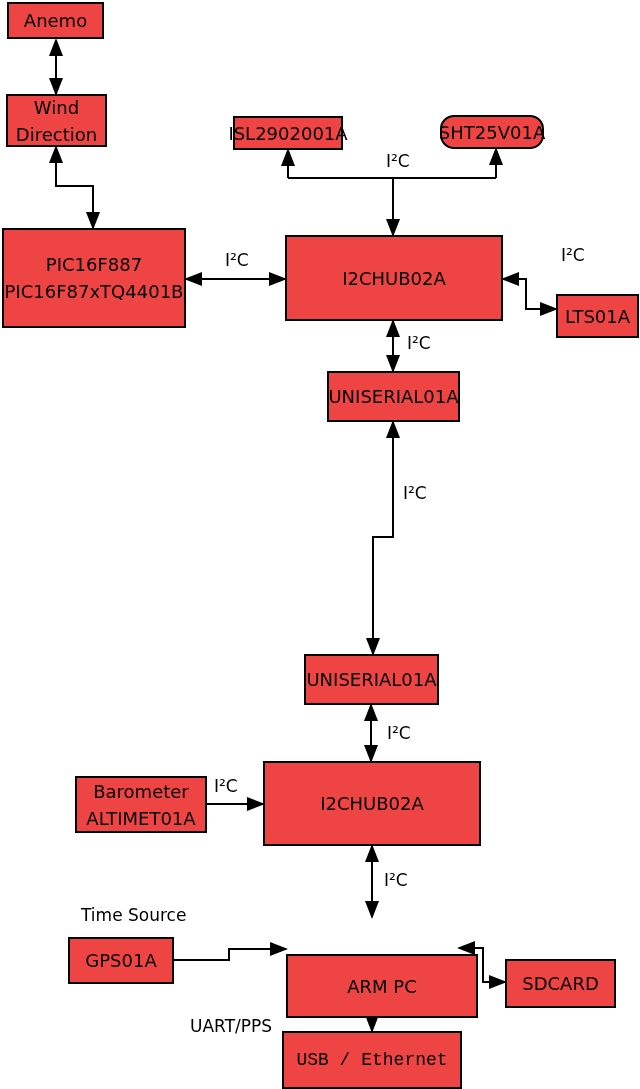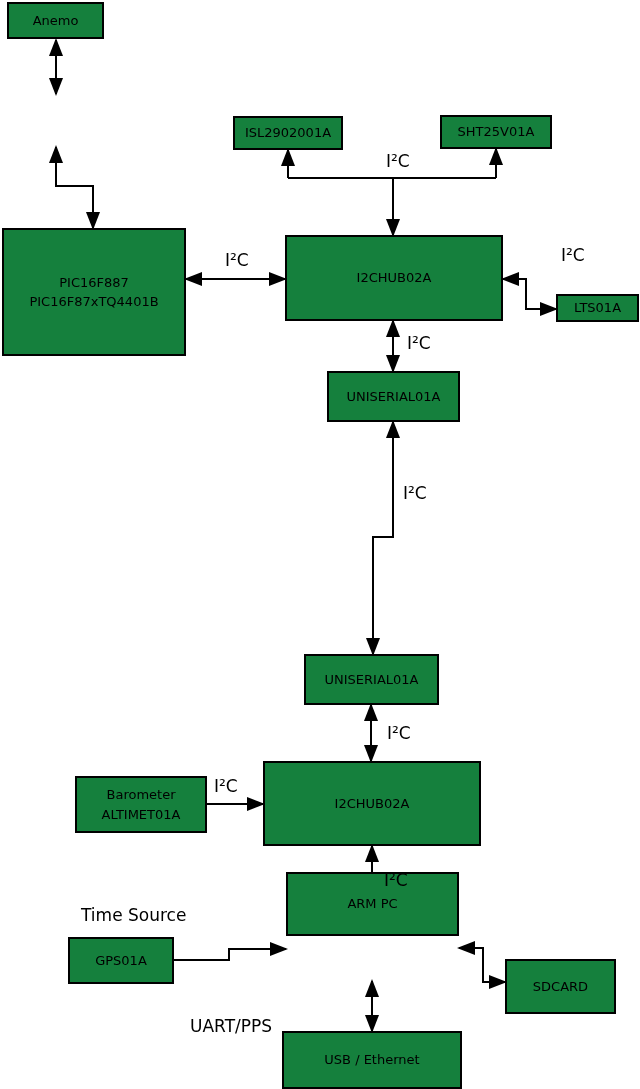--- a/index.html
+++ b/index.html
@@ -11,48 +11,48 @@
     color: #000000;
   }
   .stage { position: absolute; left: 0; top: 0; width: 640px; height: 1089px; }
   svg.wires { position: absolute; left: 0; top: 0; width: 640px; height: 1089px; }
   svg.wires path { stroke: #000000; stroke-width: 2; fill: none; }
   svg.wires marker path { fill: #000000; stroke: none; }
   .node {
     position: absolute;
     box-sizing: border-box;
     border: 2px solid #000000;
-    background: #15803d;
+    background: #ef4444;
     display: flex; align-items: center; justify-content: center;
     text-align: center;
-    font-size: 13px;
+    font-size: 18px;
     line-height: 1.5;
   }
   .node .lbl { white-space: pre-line; }
   .edge-label {
     position: absolute;
     font-size: 17px;
     white-space: nowrap;
   }
   
   #n-anemo      { left: 7px;   top: 2px;    width: 97px;  height: 37px; }
   #n-wind       { left: 6px;   top: 94px;   width: 101px; height: 53px; }
-  #n-pic        { left: 2px;   top: 228px;  width: 184px; height: 128px; }
+  #n-pic        { left: 2px;   top: 228px;  width: 184px; height: 100px; }
   #n-isl        { left: 233px; top: 116px;  width: 110px; height: 34px; }
-  #n-sht        { left: 440px; top: 115px;  width: 112px; height: 34px; }
+  #n-sht        { left: 440px; top: 115px;  width: 104px; height: 34px; border-radius: 14px; }
   #n-hub1       { left: 285px; top: 235px;  width: 218px; height: 86px; }
-  #n-lts        { left: 556px; top: 294px;  width: 83px;  height: 28px; }
+  #n-lts        { left: 556px; top: 294px;  width: 83px;  height: 44px; }
   #n-uniserial1 { left: 327px; top: 371px;  width: 133px; height: 51px; }
   #n-uniserial2 { left: 304px; top: 654px;  width: 135px; height: 51px; }
   #n-baro       { left: 75px;  top: 776px;  width: 132px; height: 57px; }
   #n-hub2       { left: 263px; top: 761px;  width: 218px; height: 85px; }
   #n-gps        { left: 68px;  top: 937px;  width: 106px; height: 47px; text-align: center; }
-  #n-armpc      { left: 286px; top: 872px;  width: 173px; height: 64px; }
-  #n-sdcard     { left: 505px; top: 959px;  width: 111px; height: 55px; }
-  #n-usb        { left: 282px; top: 1031px; width: 180px; height: 58px; }
+  #n-armpc      { left: 286px; top: 954px;  width: 192px; height: 64px; }
+  #n-sdcard     { left: 505px; top: 959px;  width: 111px; height: 49px; }
+  #n-usb        { left: 282px; top: 1031px; width: 180px; height: 58px; font-family: Liberation Mono, monospace; }
   
   #l-i2c-top      { left: 386px; top: 151px; }
   #l-i2c-pic-hub  { left: 225px; top: 250px; }
   #l-i2c-lts      { left: 561px; top: 245px; }
   #l-i2c-hub1-uni { left: 407px; top: 333px; }
   #l-i2c-long     { left: 403px; top: 483px; }
   #l-i2c-uni-hub2 { left: 387px; top: 723px; }
   #l-i2c-baro     { left: 214px; top: 776px; }
   #l-i2c-hub2-arm { left: 384px; top: 870px; }
   #l-time-source  { left: 81px;  top: 905px; }
@@ -88,20 +88,24 @@
     <path d="M 371,705 L 371,761" marker-start="url(#ahs)" marker-end="url(#ah)"></path>
     <path d="M 189,804 L 263,804" marker-start="url(#ahs)" marker-end="url(#ah)"></path>
     <path d="M 372,846 L 372,917" marker-start="url(#ahs)" marker-end="url(#ah)"></path>
     <path d="M 174,960 L 229,960 L 229,949 L 286,949" marker-end="url(#ah)"></path>
     <path d="M 459,948 L 483,948 L 483,982 L 505,982" marker-start="url(#ahs)" marker-end="url(#ah)"></path>
     <path d="M 372,981 L 372,1031" marker-start="url(#ahs)" marker-end="url(#ah)"></path>
   </svg>
 
   <div class="node" id="n-anemo">
     <span class="lbl">Anemo</span>
+  </div>
+  <div class="node" id="n-wind">
+    <span class="lbl">Wind
+Direction</span>
   </div>
   <div class="node" id="n-pic">
     <span class="lbl">PIC16F887
 PIC16F87xTQ4401B</span>
   </div>
   <div class="node" id="n-isl">
     <span class="lbl">ISL2902001A</span>
   </div>
   <div class="node" id="n-sht">
     <span class="lbl">SHT25V01A</span>

